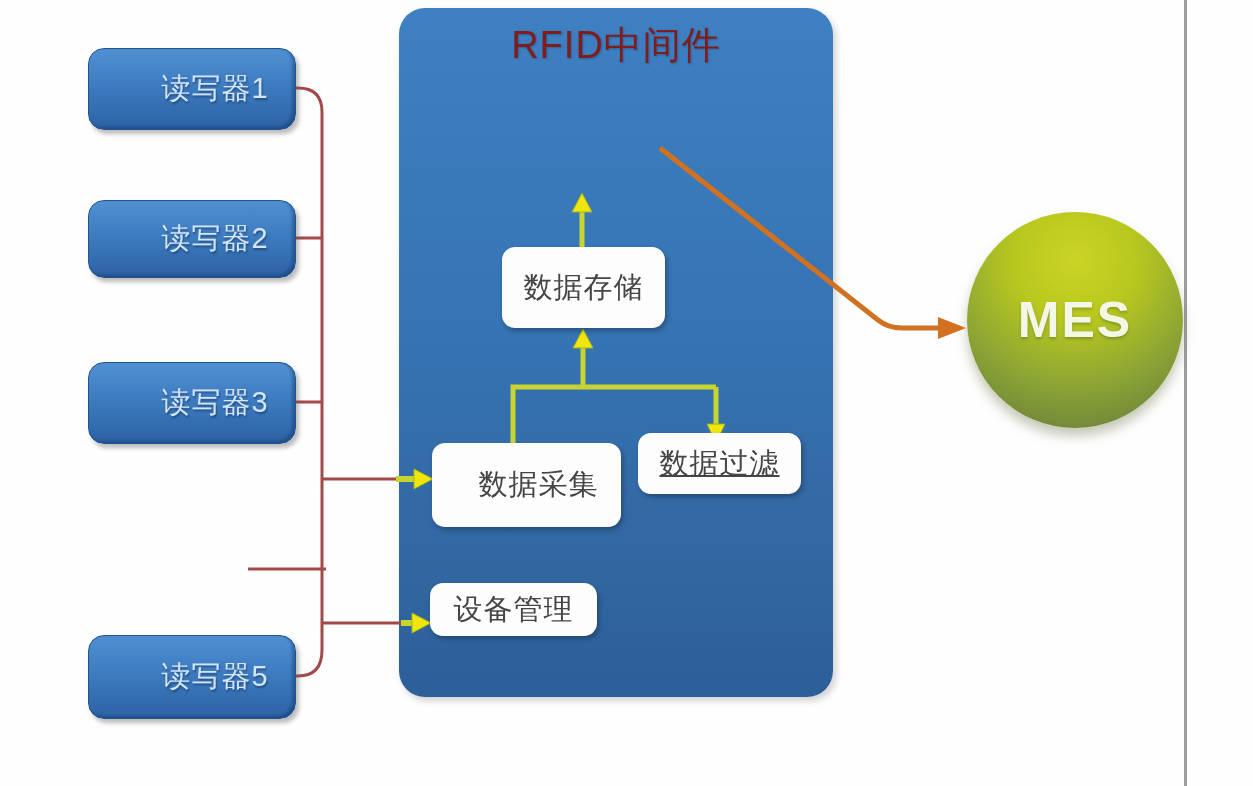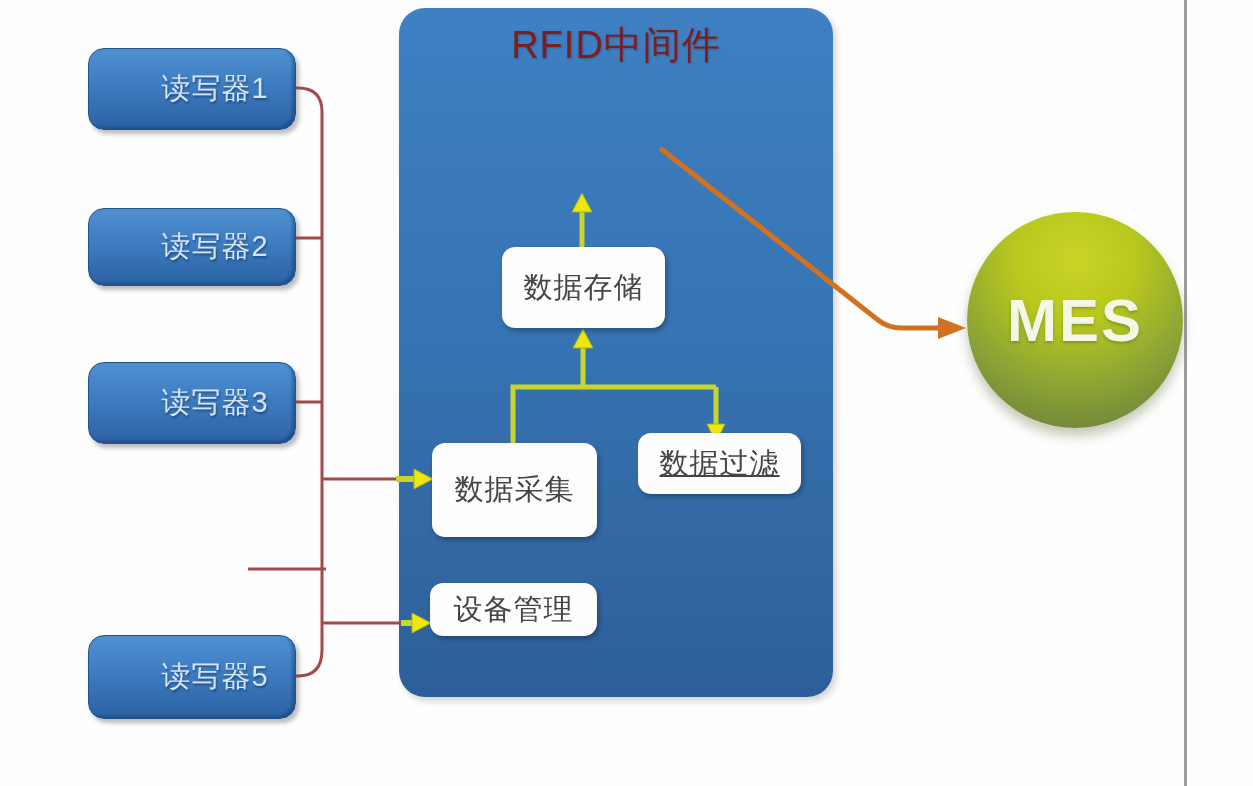--- a/index.html
+++ b/index.html
@@ -28,52 +28,52 @@
     display:flex;align-items:center;justify-content:center;
     font-size:29px;letter-spacing:1px;
     box-shadow:2px 3px 5px rgba(0,0,0,0.28);
     z-index:3;
   }
   .node.rect{border-radius:13px;}
   .node.ellipse{border-radius:50%;}
 
   .n-database{left:498px;top:110px;width:168px;height:78px;}
   .n-storage{left:502px;top:247px;width:163px;height:81px;}
-  .n-collection{left:432px;top:443px;width:165px;height:94px;}
+  .n-collection{left:432px;top:443px;width:165px;height:84px;padding-left:24px;}
   .n-filter{left:638px;top:433px;width:163px;height:61px;text-decoration:underline;}
   .n-device{left:430px;top:583px;width:167px;height:53px;}
 
   
   .reader{
     position:absolute;left:88px;width:160px;
     background:linear-gradient(180deg,#4f90d2 0%,#3d7cc0 45%,#2c62a4 100%);
     border:1px solid #24538c;
     border-radius:16px;
     box-shadow:inset -3px -2px 3px rgba(10,40,90,0.35), 3px 4px 4px rgba(90,90,90,0.40);
     color:#d3e5f8;
     display:flex;align-items:center;justify-content:center;
     font-size:29px;letter-spacing:1px;
     text-shadow:1px 2px 2px rgba(10,30,70,0.45);
     z-index:3;
     padding-left:46px;
   }
   .r1{top:48px;height:80px;}
-  .r2{top:208px;height:76px;}
+  .r2{top:200px;height:76px;}
   .r3{top:362px;height:80px;}
   .r4{top:528px;height:82px;}
   .r5{top:635px;height:82px;}
 
   
   .mes{
     position:absolute;left:967px;top:212px;width:216px;height:216px;
     border-radius:50%;
     background:radial-gradient(circle at 50% 22%, #c9d426 0%, #b9c81e 30%, #8da634 62%, #74893a 85%, #6b8034 100%);
     box-shadow:0 8px 12px rgba(90,100,50,0.35);
     display:flex;align-items:center;justify-content:center;
-    color:#f5f7e6;font-size:60px;font-weight:600;letter-spacing:2px;
+    color:#f5f7e6;font-size:50px;font-weight:600;letter-spacing:2px;
     text-shadow:0 2px 3px rgba(70,90,30,0.4);
     z-index:1;
   }
 
   .vline-right{
     position:absolute;left:1184px;top:0;width:3px;height:786px;
     background:#9e9e9e;z-index:0;
   }
 
   svg.wires{position:absolute;left:0;top:0;z-index:2;pointer-events:none;}

